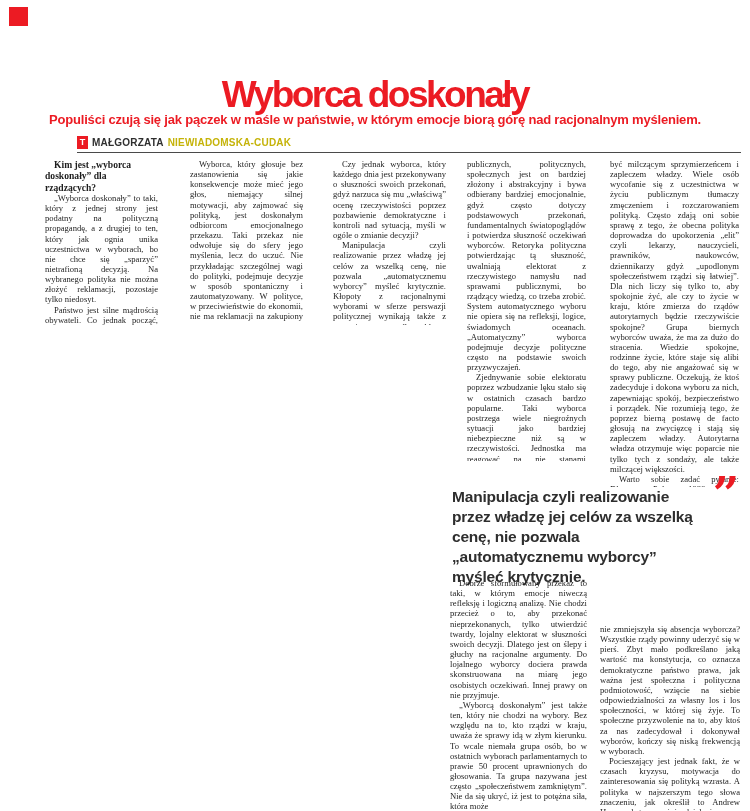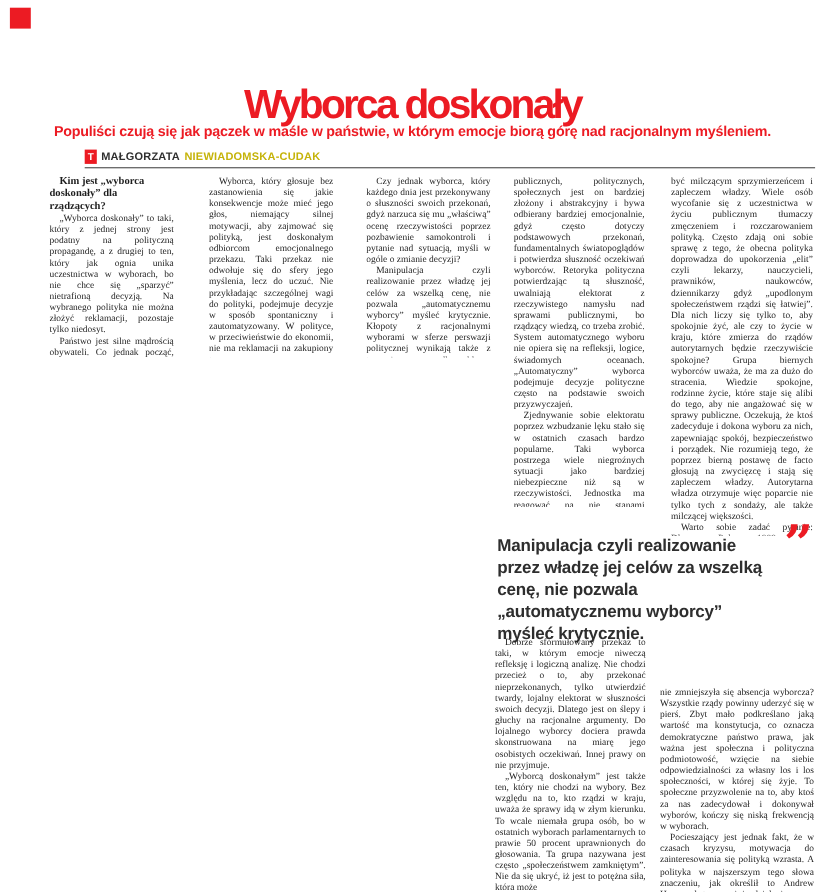--- a/index.html
+++ b/index.html
@@ -92,21 +92,21 @@
   <p class="col-header">Kim jest „wyborca doskonały” dla rządzących?</p>
   <p>„Wyborca doskonały” to taki, który z jednej strony jest podatny na polityczną propagandę, a z drugiej to ten, który jak ognia unika uczestnictwa w wyborach, bo nie chce się „sparzyć” nietrafioną decyzją. Na wybranego polityka nie można złożyć reklamacji, pozostaje tylko niedosyt.</p>
   <p>Państwo jest silne mądrością obywateli. Co jednak począć, gdy emocje są tak silne, że kompletnie niwelują intelektualną refleksję, a ludzie automatycznie</p>
 </div>
 
 <div class="col" id="col2">
   <p>Wyborca, który głosuje bez zastanowienia się jakie konsekwencje może mieć jego głos, niemający silnej motywacji, aby zajmować się polityką, jest doskonałym odbiorcom emocjonalnego przekazu. Taki przekaz nie odwołuje się do sfery jego myślenia, lecz do uczuć. Nie przykładając szczególnej wagi do polityki, podejmuje decyzje w sposób spontaniczny i zautomatyzowany. W polityce, w przeciwieństwie do ekonomii, nie ma reklamacji na zakupiony towar.</p>
 </div>
 
 <div class="col" id="col3">
-  <p>Czy jednak wyborca, który każdego dnia jest przekonywany o słuszności swoich przekonań, gdyż narzuca się mu „właściwą” ocenę rzeczywistości poprzez pozbawienie samokontroli i pytanie nad sytuacją, myśli w ogóle o zmianie decyzji?</p>
+  <p>Czy jednak wyborca, który każdego dnia jest przekonywany o słuszności swoich przekonań, gdyż narzuca się mu „właściwą” ocenę rzeczywistości poprzez pozbawienie demokratyczne i kontroli nad sytuacją, myśli w ogóle o zmianie decyzji?</p>
   <p>Manipulacja czyli realizowanie przez władzę jej celów za wszelką cenę, nie pozwala „automatycznemu wyborcy” myśleć krytycznie. Kłopoty z racjonalnymi wyborami w sferze perswazji politycznej wynikają także z tego, że w przypadku reklamy mamy prosty przekaz „kup to”, a w przekazie dotyczącym spraw</p>
 </div>
 
 <div class="col" id="col4">
   <p class="cont">publicznych, politycznych, społecznych jest on bardziej złożony i abstrakcyjny i bywa odbierany bardziej emocjonalnie, gdyż często dotyczy podstawowych przekonań, fundamentalnych światopoglądów i potwierdza słuszność oczekiwań wyborców. Retoryka polityczna potwierdzając tą słuszność, uwalniają elektorat z rzeczywistego namysłu nad sprawami publicznymi, bo rządzący wiedzą, co trzeba zrobić. System automatycznego wyboru nie opiera się na refleksji, logice, świadomych oceanach. „Automatyczny” wyborca podejmuje decyzje polityczne często na podstawie swoich przyzwyczajeń.</p>
   <p>Zjednywanie sobie elektoratu poprzez wzbudzanie lęku stało się w ostatnich czasach bardzo popularne. Taki wyborca postrzega wiele niegroźnych sytuacji jako bardziej niebezpieczne niż są w rzeczywistości. Jednostka ma reagować na nie stanami lękowymi nieproporcjonalnie silniejszymi w stosunku do wielkości obiektywnego niebezpieczeństwa. Sposobem radzenia sobie z zagrożeniami jest popieranie partii odwołującej się do wartości patriotycznych i sprawiedliwości.</p>
 </div>
 
 <div class="col" id="col5">
   <p class="cont">być milczącym sprzymierzeńcem i zapleczem władzy. Wiele osób wycofanie się z uczestnictwa w życiu publicznym tłumaczy zmęczeniem i rozczarowaniem polityką. Często zdają oni sobie sprawę z tego, że obecna polityka doprowadza do upokorzenia „elit” czyli lekarzy, nauczycieli, prawników, naukowców, dziennikarzy gdyż „upodlonym społeczeństwem rządzi się łatwiej”. Dla nich liczy się tylko to, aby spokojnie żyć, ale czy to życie w kraju, które zmierza do rządów autorytarnych będzie rzeczywiście spokojne? Grupa biernych wyborców uważa, że ma za dużo do stracenia. Wiedzie spokojne, rodzinne życie, które staje się alibi do tego, aby nie angażować się w sprawy publiczne. Oczekują, że ktoś zadecyduje i dokona wyboru za nich, zapewniając spokój, bezpieczeństwo i porządek. Nie rozumieją tego, że poprzez bierną postawę de facto głosują na zwycięzcę i stają się zapleczem władzy. Autorytarna władza otrzymuje więc poparcie nie tylko tych z sondaży, ale także milczącej większości.</p>

